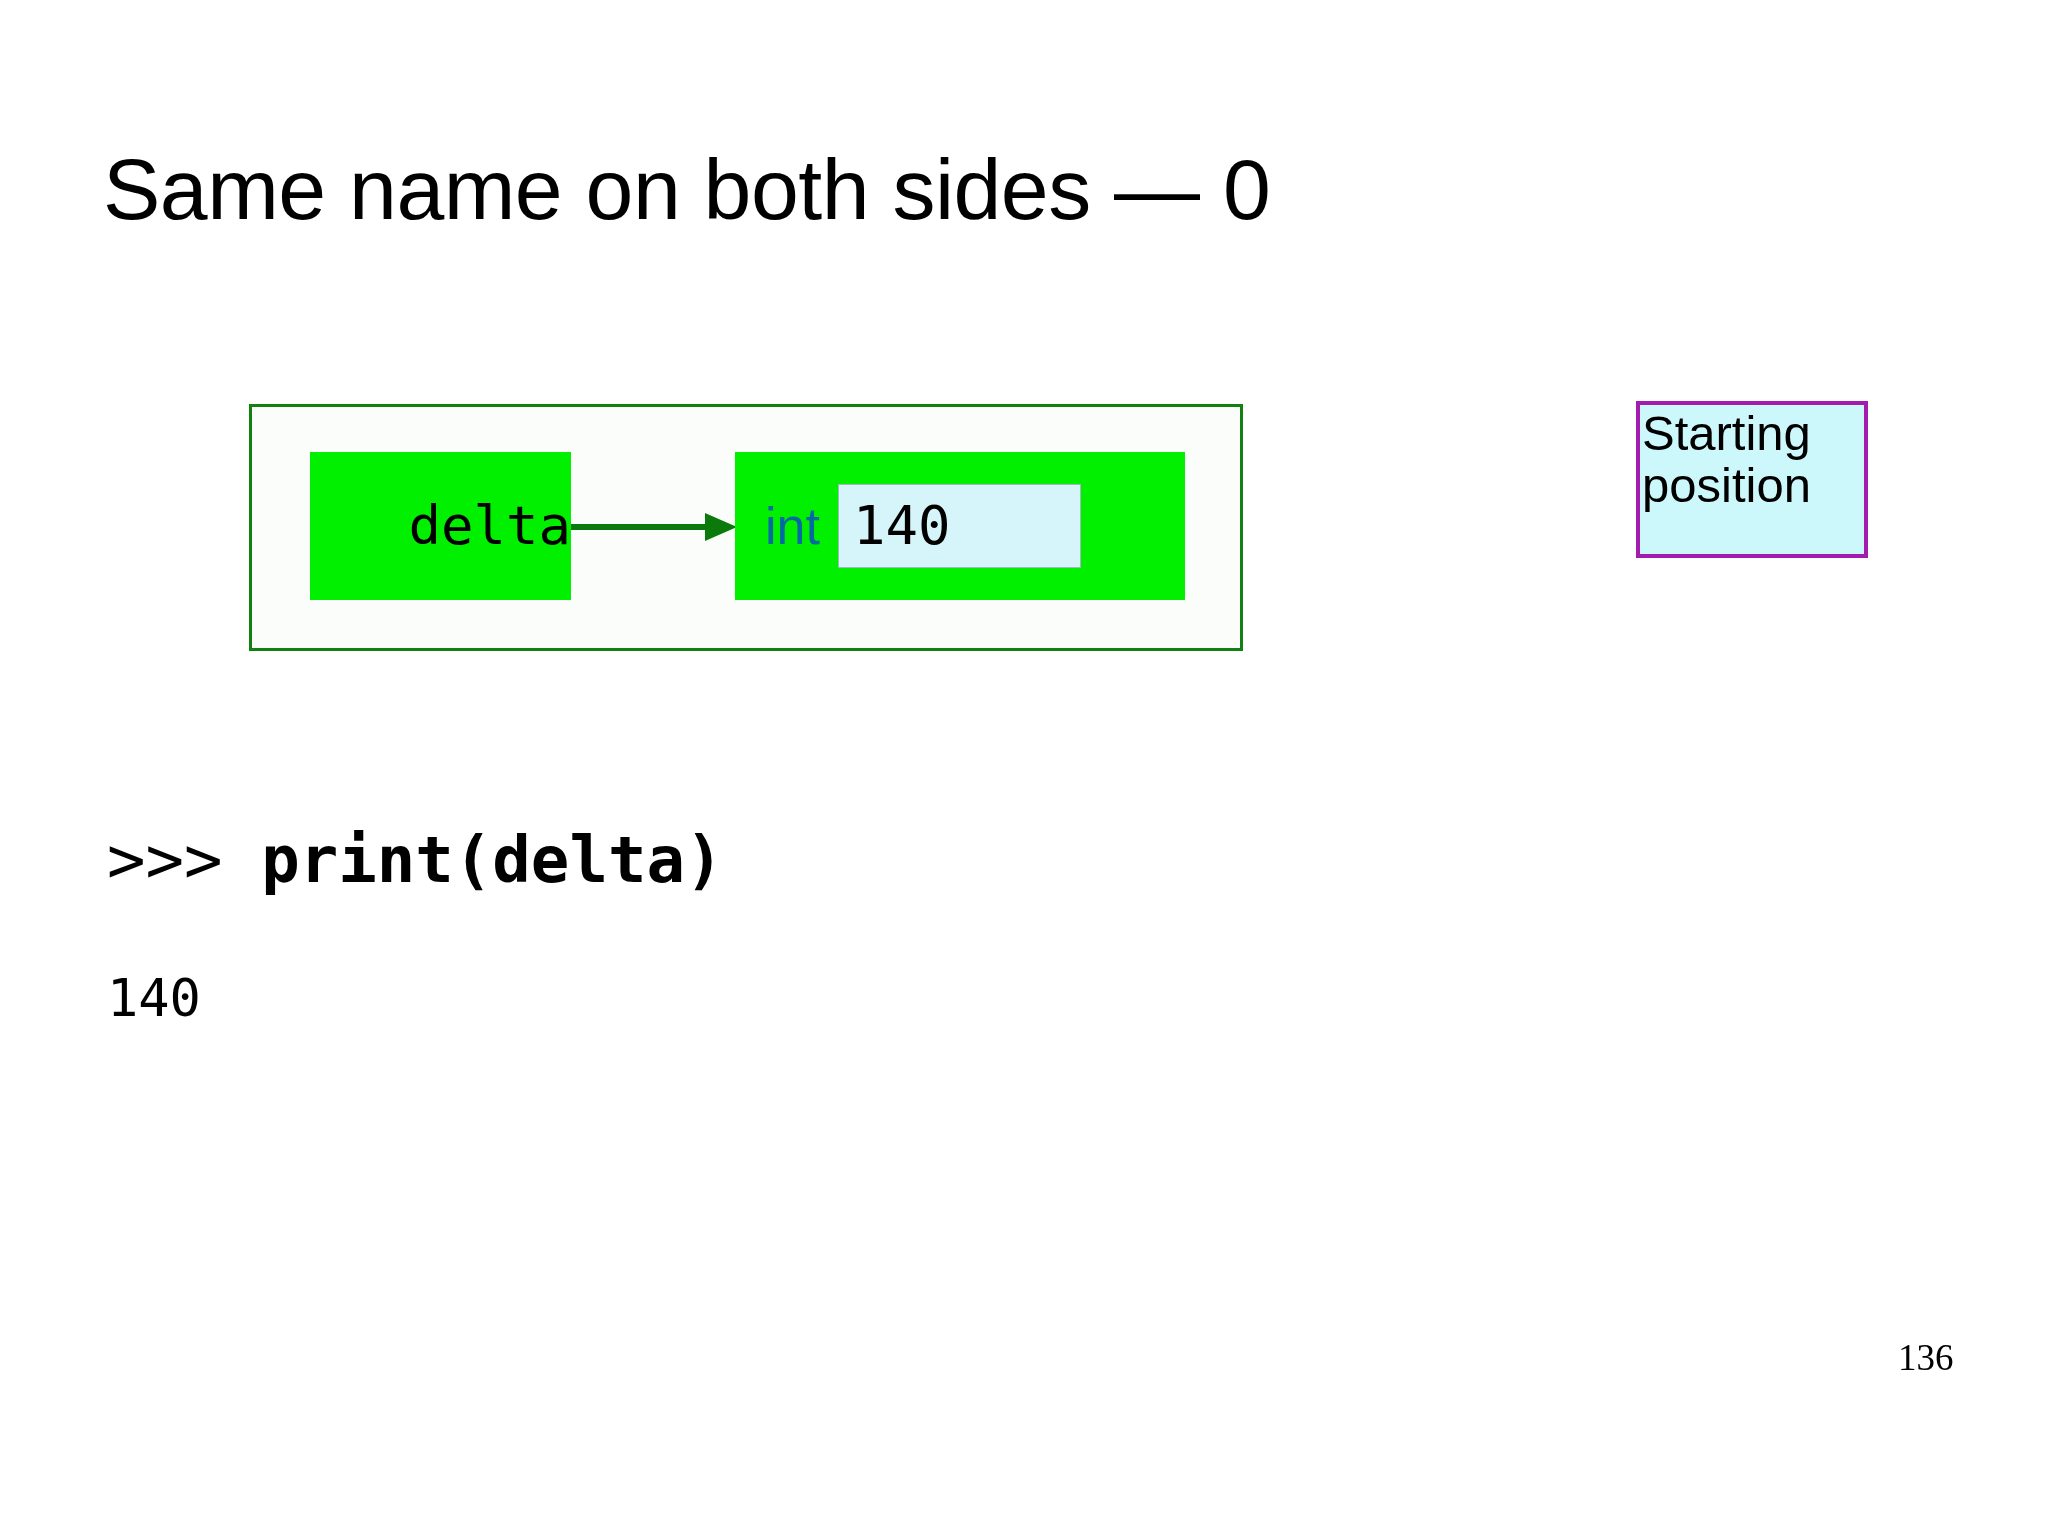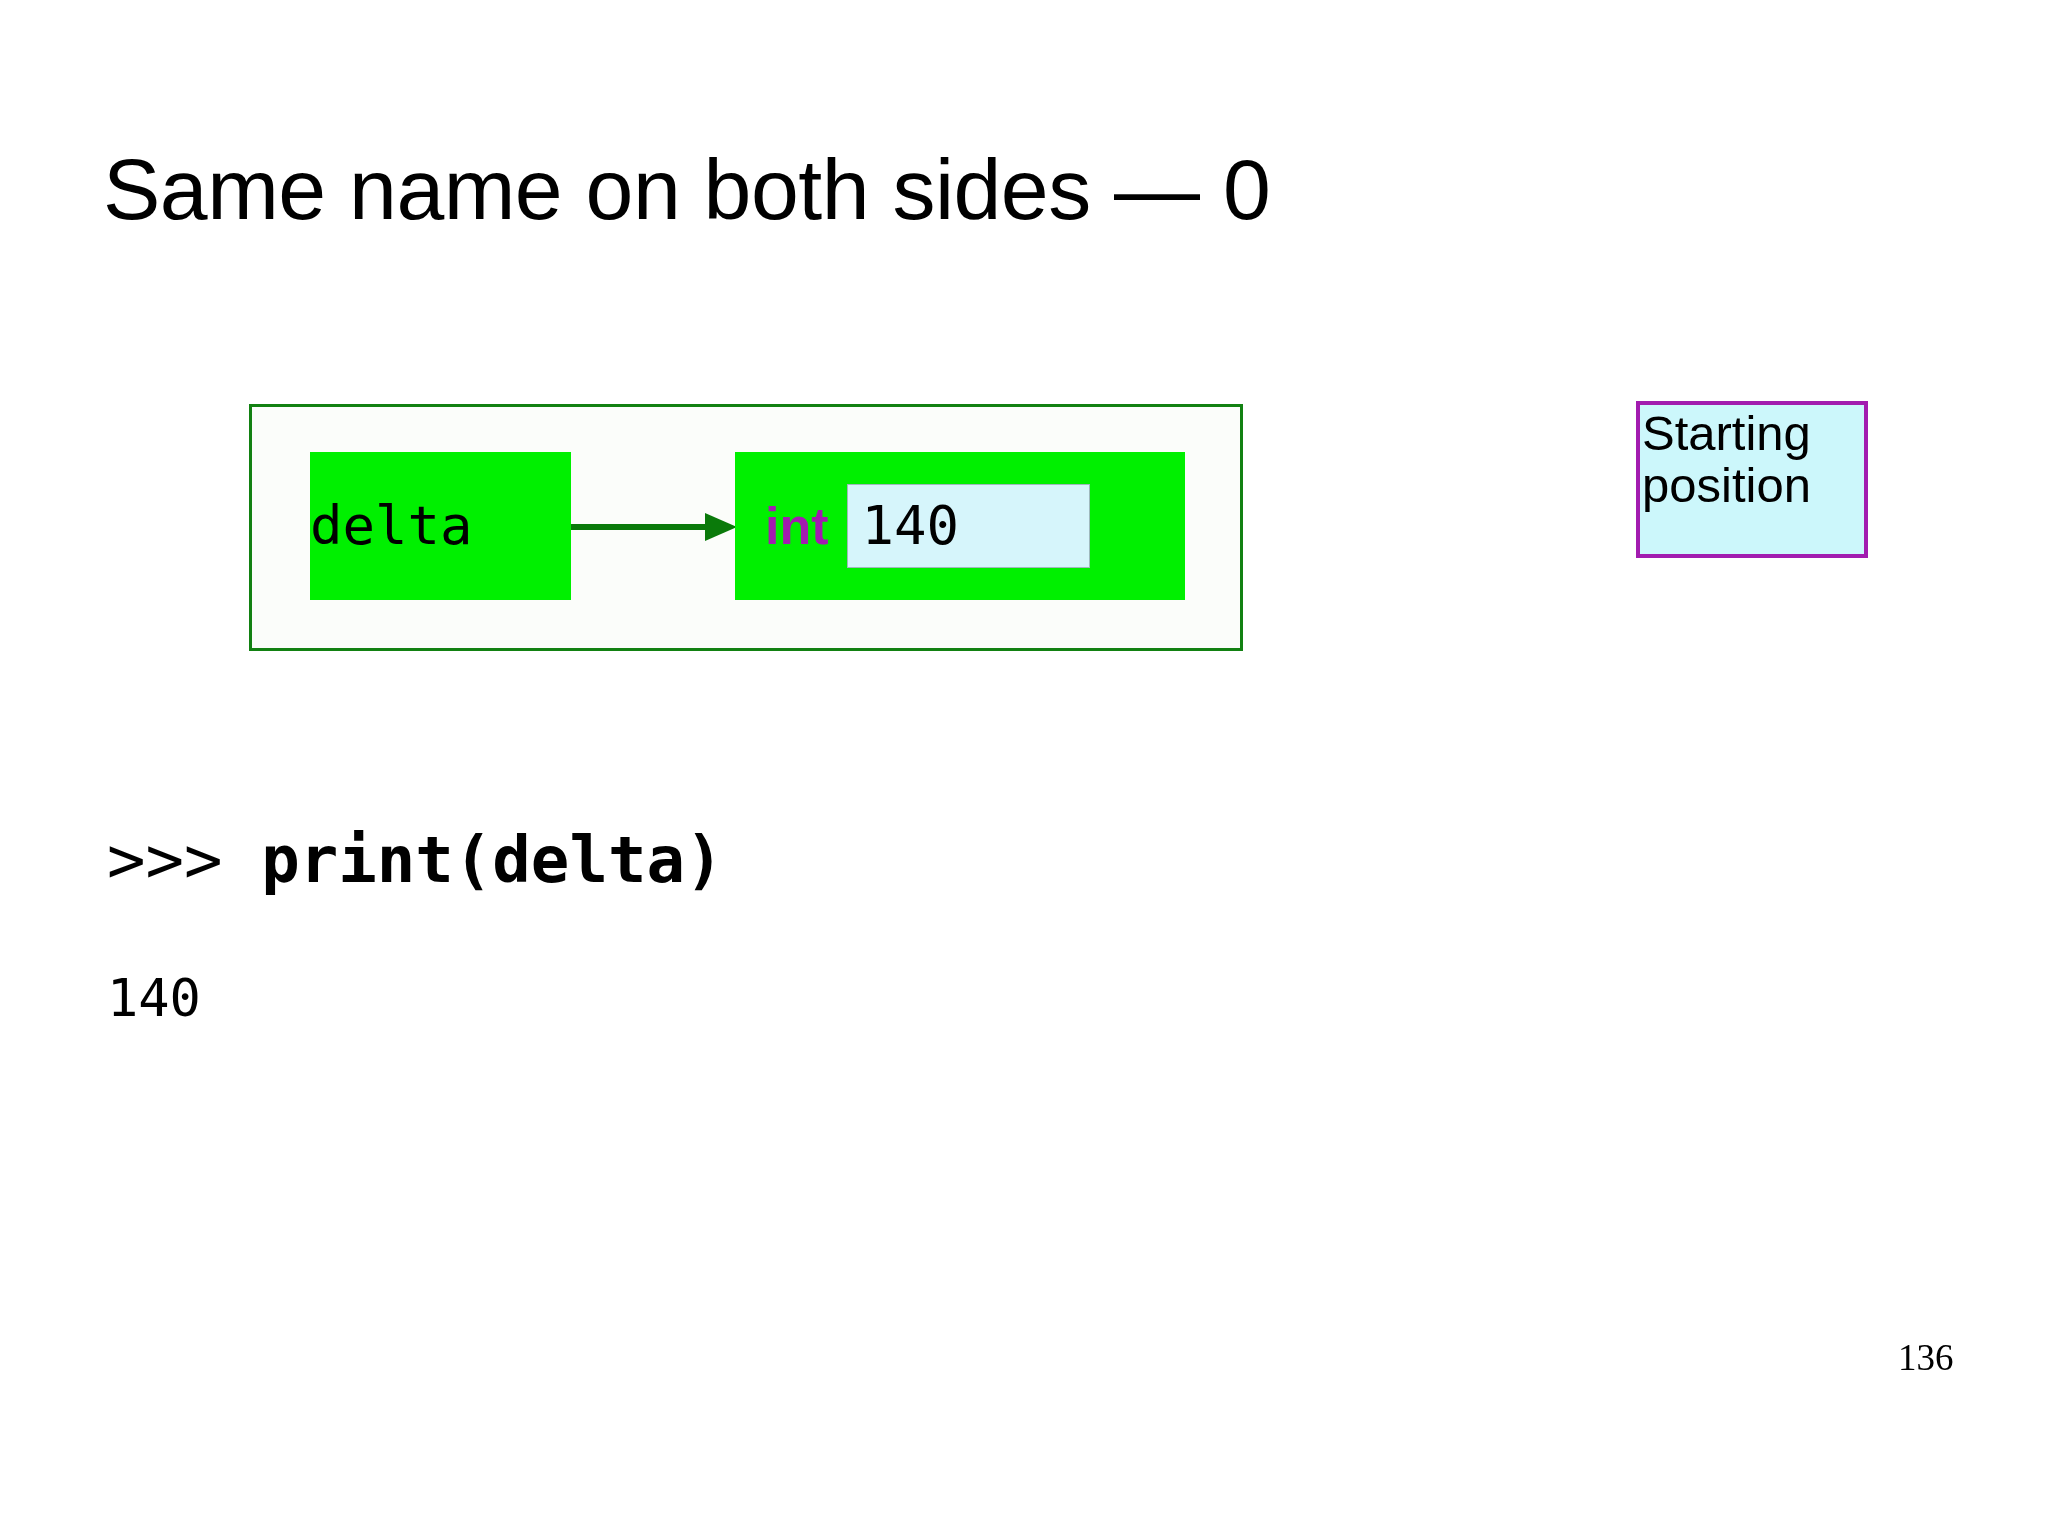--- a/index.html
+++ b/index.html
@@ -49,43 +49,43 @@
     box-sizing: border-box;
   }
 
   #name-node {
     left: 58px;
     top: 45px;
     width: 261px;
     height: 148px;
     display: flex;
     align-items: center;
-    justify-content: flex-start;
+    justify-content: flex-end;
   }
   #name-node-label {
     font-family: "DejaVu Sans Mono", monospace;
     font-size: 54px;
     font-weight: 400;
     color: #000000;
     line-height: 1;
   }
 
   #value-node {
     left: 483px;
     top: 45px;
     width: 450px;
     height: 148px;
     display: flex;
     align-items: center;
   }
   #value-node-type {
     font-family: "Liberation Sans", sans-serif;
-    font-weight: bold;
+    font-weight: normal;
     font-size: 52px;
-    color: #a21caf;
+    color: #0369a1;
     margin-left: 30px;
     line-height: 1;
   }
   #value-node-field {
     margin-left: 18px;
     width: 243px;
     height: 84px;
     background: #d6f5fb;
     border: 1px solid #9fb8bd;
     box-sizing: border-box;

